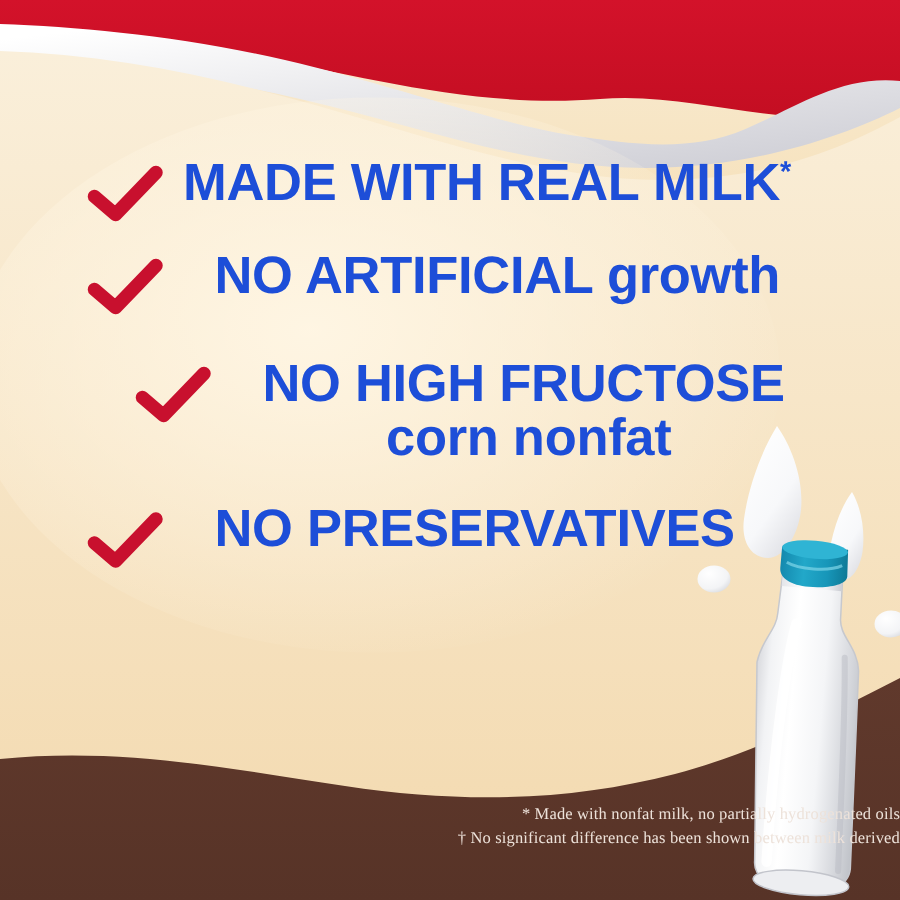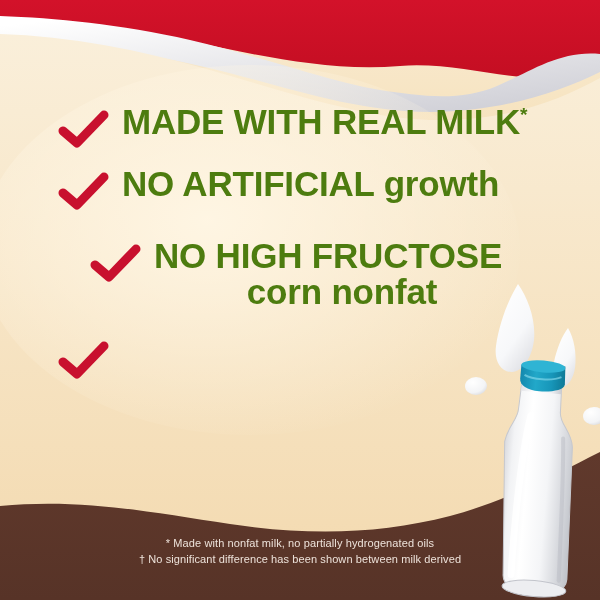--- a/index.html
+++ b/index.html
@@ -11,48 +11,48 @@
   .stage{position:relative;width:600px;height:600px;overflow:hidden;}
 
   
   .bg-base{position:absolute;inset:0;
     background:linear-gradient(180deg,#F9ECD4 0%,#F6E2BD 22%,#F2D6A8 55%,#EFCB97 100%);}
   .bg-svg{position:absolute;inset:0;width:600px;height:600px;}
 
   
   .list{position:absolute;left:0;top:104px;width:600px;}
   .row{position:relative;display:flex;align-items:flex-start;}
-  .row + .row{margin-top:6px;}
+  .row + .row{margin-top:6px;gap:21px;}
   .check{flex:0 0 auto;width:60px;margin-left:58px;padding-top:6px;}
   .check svg{display:block;}
   .copy{flex:1 1 auto;padding-left:4px;}
   .ln{
-    color:#4d7c0f;
+    color:#1d4ed8;
     letter-spacing:-0.2px;
     line-height:1.02;
     white-space:nowrap;
   }
   .ln.caps{font-weight:700;font-size:35px;}
   .ln.lower{font-weight:700;font-size:35px;}
   .ln.ctr{text-align:center;padding-right:70px;}
   .sup{font-size:0.55em;vertical-align:super;line-height:0;}
   .r1 .copy{padding-top:0px;}
   .r2{margin-top:16px !important;}
   .r3{margin-top:26px !important;margin-left:32px;}
   .r4{margin-top:26px !important;}
 
   
   .bottle-wrap{position:absolute;left:440px;top:276px;width:175px;height:324px;}
   .bottle-wrap svg{display:block;}
 
   
   .footnotes{
     position:absolute;left:0;top:536px;width:600px;
-    text-align:center;color:#EDE2DA;
-    font-size:11px;line-height:15.5px;letter-spacing:0.1px;
+    text-align:right;color:#EDE2DA;
+    font-size:11px;line-height:15.5px;letter-spacing:0.1px;font-family:Liberation Serif, serif;
   }
   .footnotes div{white-space:nowrap;}
 </style>
 </head>
 <body>
 
 <div class="stage">
 
   <div class="bg-base"></div>
 
@@ -131,20 +131,23 @@
         <div class="ln caps">NO HIGH FRUCTOSE</div>
         <div class="ln lower ctr">corn nonfat</div>
       </div>
     </div>
 
     <div class="row r4">
       <div class="check">
         <svg width="52" height="40" viewBox="0 0 52 40">
           <path d="M5 21 L19 33 L46 5" fill="none" stroke="#C8102E" stroke-width="9" stroke-linecap="round" stroke-linejoin="round"></path>
         </svg>
+      </div>
+      <div class="copy">
+        <div class="ln caps">NO PRESERVATIVES</div>
       </div>
     </div>
 
   </div>
 
   <div class="bottle-wrap">
     <svg width="175" height="324" viewBox="0 0 175 324">
       <defs>
         <linearGradient id="gGlass" x1="0" y1="0" x2="1" y2="0">
           <stop offset="0%" stop-color="#D9DADE"></stop>

